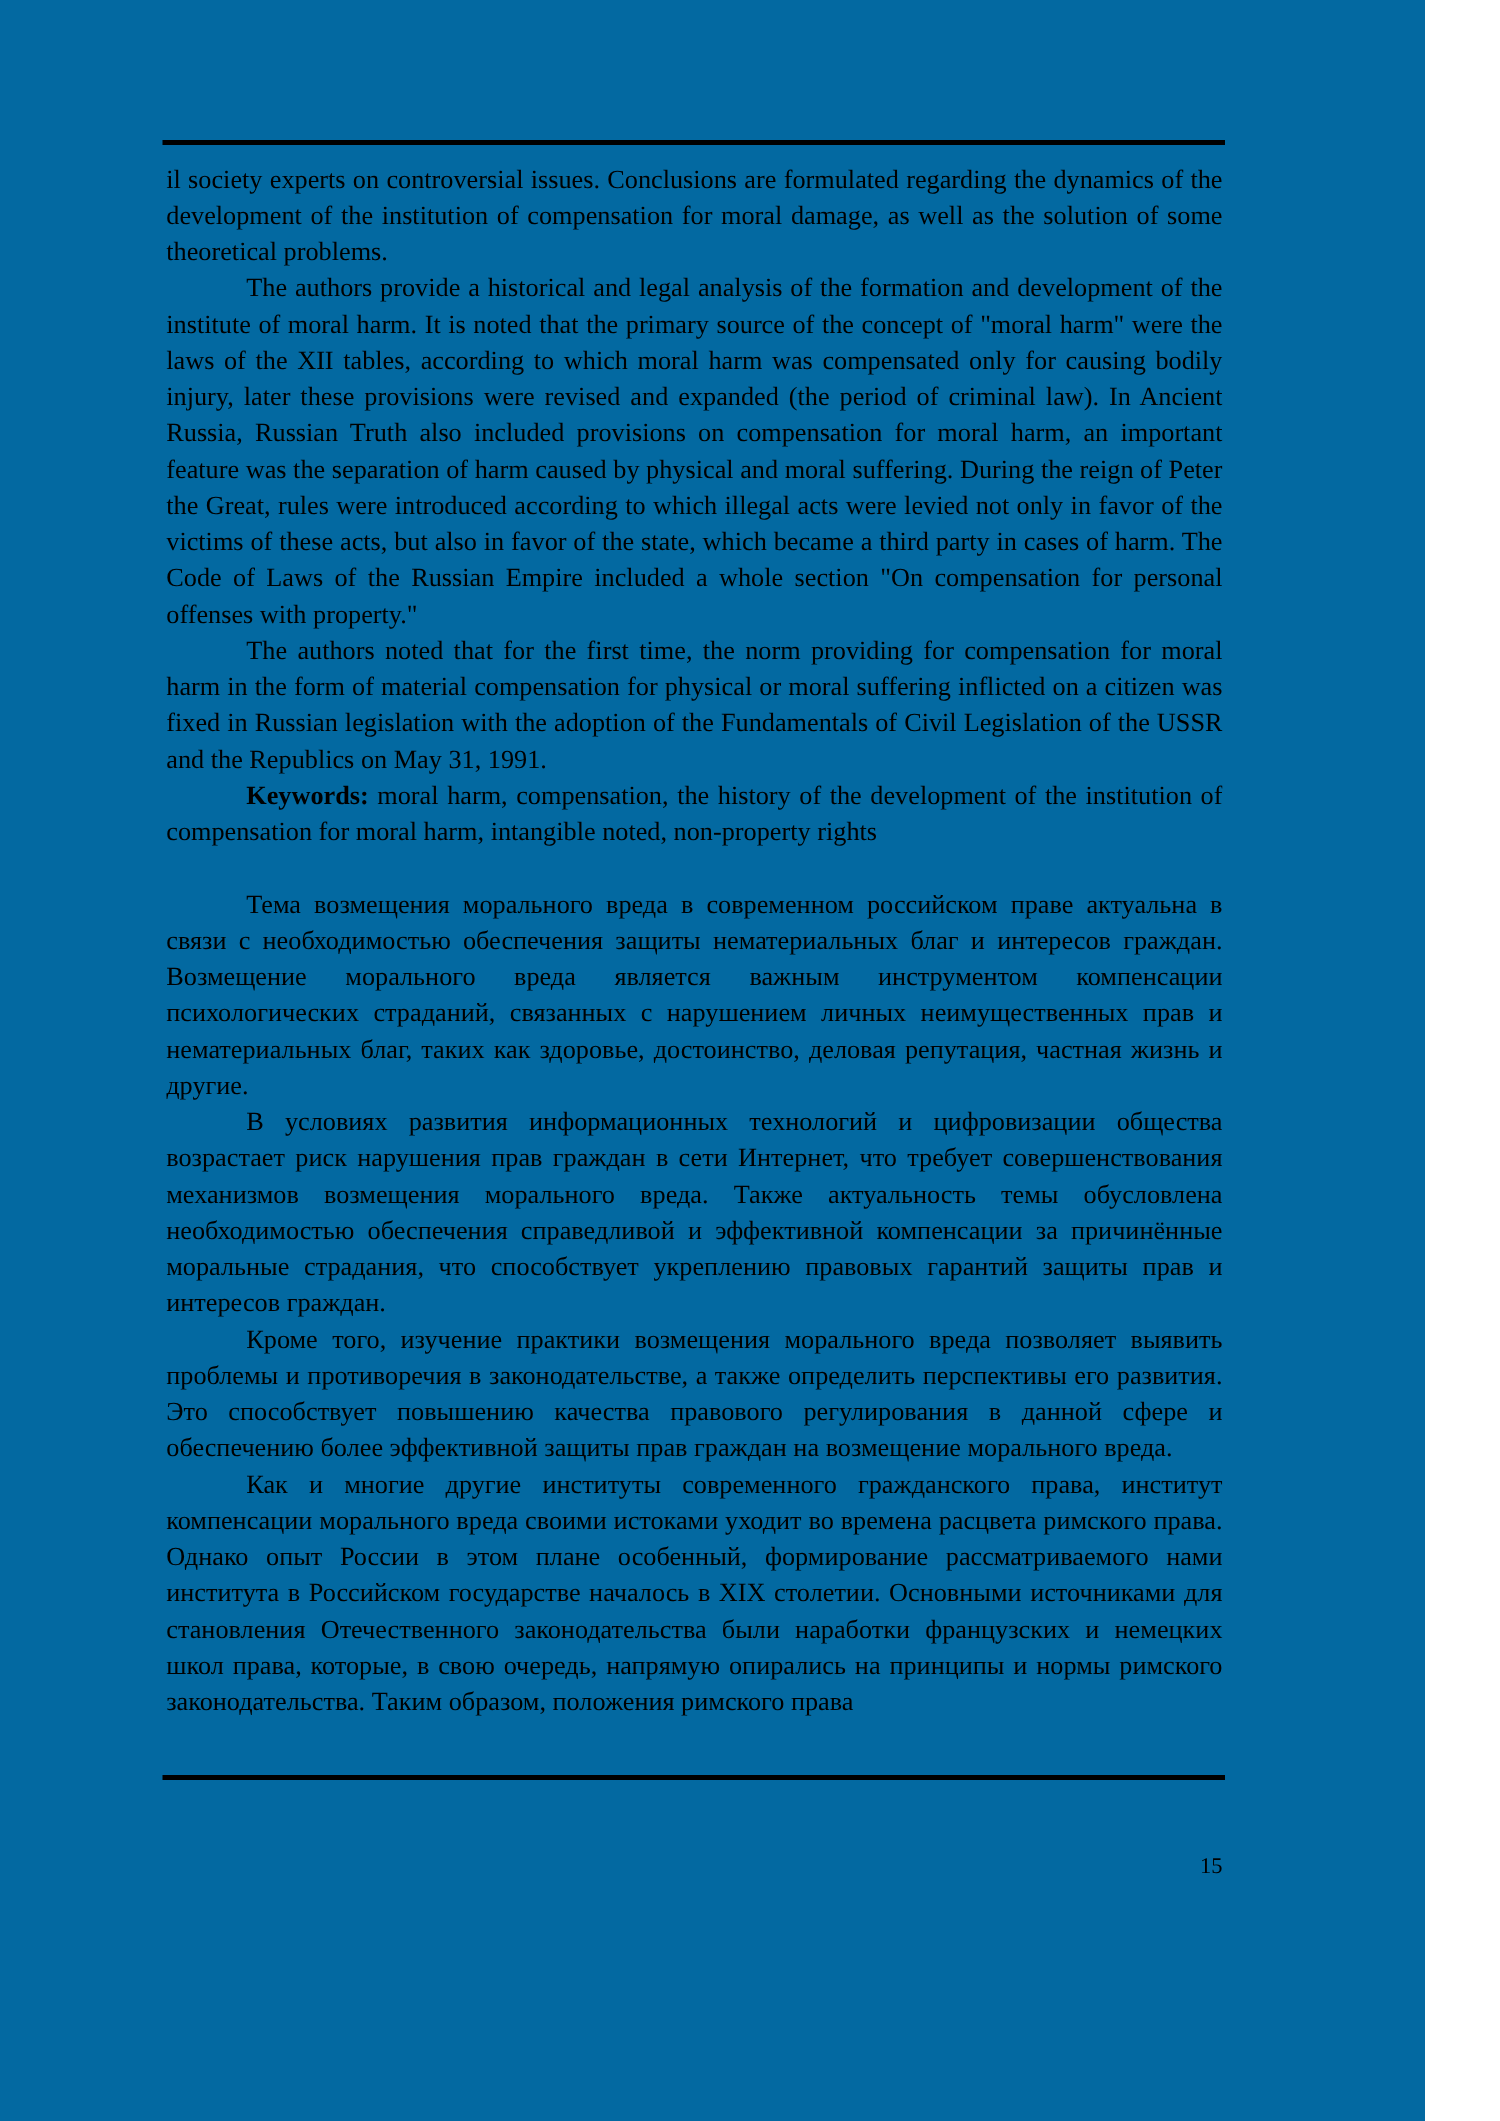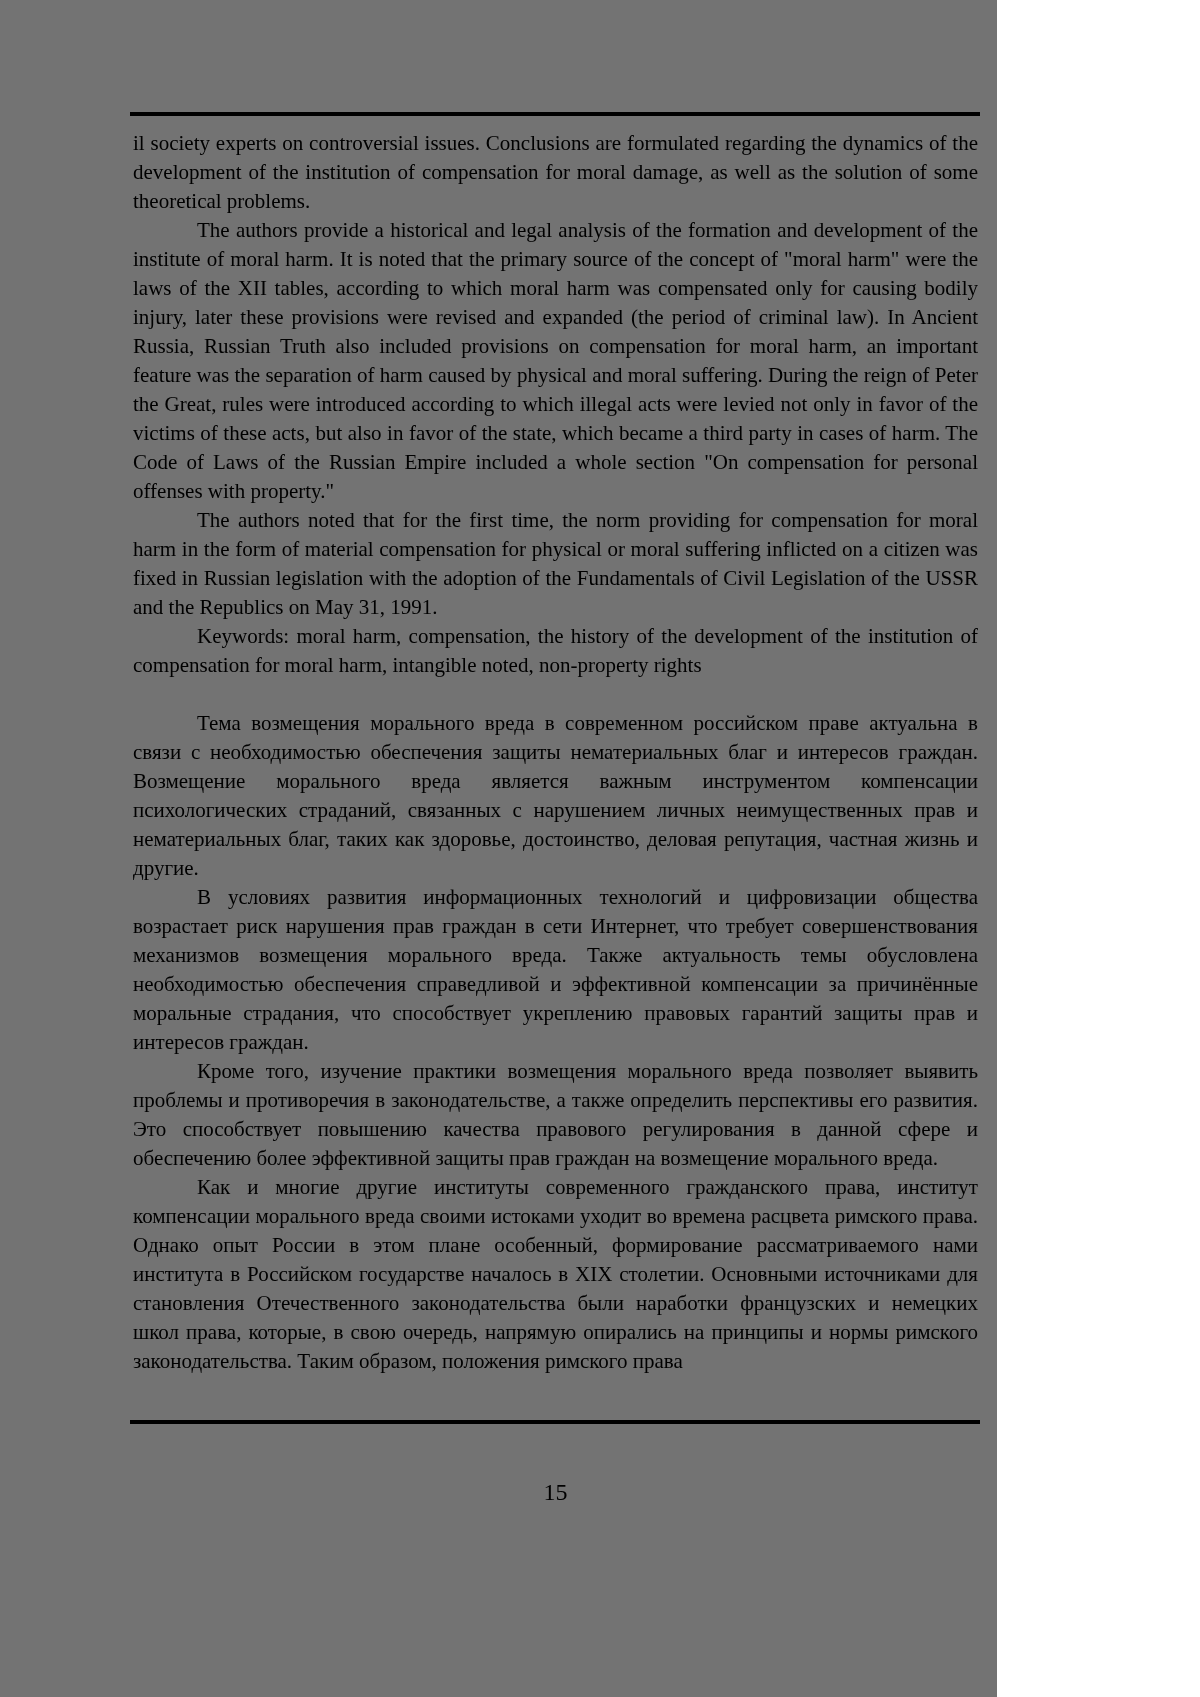--- a/index.html
+++ b/index.html
@@ -8,23 +8,23 @@
     width: 1200px;
     height: 1697px;
     position: relative;
     overflow: hidden;
     font-family: "Liberation Serif", "DejaVu Serif", serif;
     color: #000000;
   }
   .page {
     position: absolute;
     top: 0; left: 0;
-    width: 997px;
+    width: 1140px;
     height: 1697px;
-    background: #737373;
+    background: #0369a1;
   }
   .rule {
     position: absolute;
     left: 130px;
     width: 850px;
     height: 4px;
     background: #000000;
   }
   .rule-top { top: 112px; }
   .rule-bottom { top: 1420px; }
@@ -38,29 +38,29 @@
     font-size: 21px;
     line-height: 29px;
     text-align: justify;
   }
   .text-area p {
     text-indent: 64px;
   }
   .text-area p.no-indent {
     text-indent: 0;
   }
-  .keywords b { font-weight: normal; }
+  .keywords b { font-weight: bold; }
   .section-gap { height: 29px; }
   .page-number {
     position: absolute;
     top: 1478px;
     left: 133px;
     width: 845px;
-    text-align: center;
-    font-size: 24px;
+    text-align: right;
+    font-size: 18px;
     line-height: 29px;
   }
 </style>
 </head>
 <body>
 
 <div class="page">
 
   <div class="rule rule-top"></div>
 

